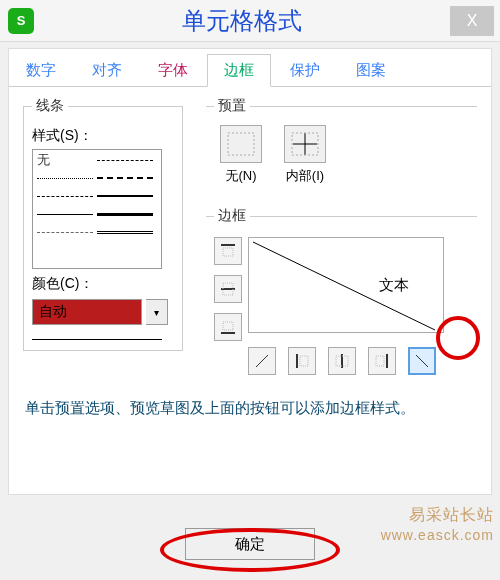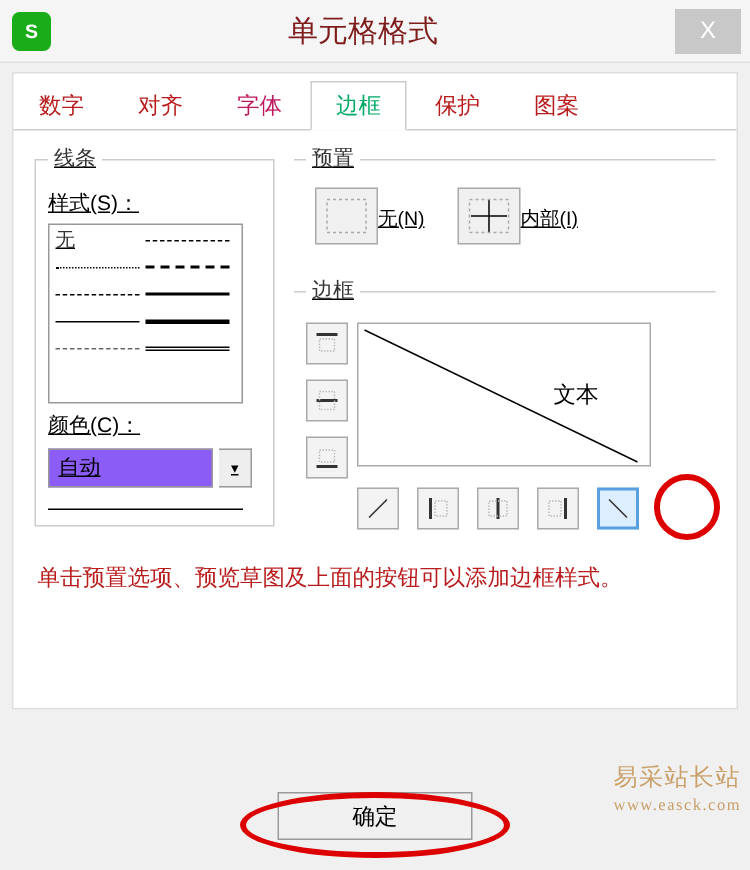--- a/index.html
+++ b/index.html
@@ -1,60 +1,60 @@
 <!DOCTYPE html>
 <html><head>
 <meta charset="utf-8">
 <style>
   * { box-sizing: border-box; font-family: "Microsoft YaHei", sans-serif; }
   body { margin: 0; background: #f0f0f0; width: 500px; height: 580px; position: relative; overflow: hidden; }
   .titlebar { height: 42px; background: #f5f5f5; display: flex; align-items: center; border-bottom: 1px solid #ddd; }
   .app-icon { width: 26px; height: 26px; background: #1aad19; border-radius: 5px; margin-left: 8px; display: flex; align-items: center; justify-content: center; color: #fff; font-weight: bold; font-size: 13px; }
-  .title { flex: 1; text-align: center; font-size: 20px; color: #7f1d1d; }
+  .title { flex: 1; text-align: center; font-size: 24px; color: #1d4ed8; }
   .close-btn { width: 44px; height: 30px; background: #c8c8c8; margin-right: 6px; display: flex; align-items: center; justify-content: center; color: #fff; font-size: 16px; cursor: pointer; }
   .dialog-body { background: #fff; margin: 6px 8px; border: 1px solid #ddd; padding: 0; }
   .tabs { display: flex; border-bottom: 1px solid #ccc; padding-top: 4px; }
-  .tab { padding: 6px 16px; font-size: 15px; color: #b91c1c; border: 1px solid transparent; margin-right: 2px; cursor: pointer; position: relative; top: 1px; }
+  .tab { padding: 6px 16px; font-size: 15px; color: #3b82f6; border: 1px solid transparent; margin-right: 2px; cursor: pointer; position: relative; top: 1px; }
   .tab.active { background: #fff; border: 1px solid #ccc; border-bottom: 1px solid #fff; color: #0a6; }
   .tab.alt { color: #be185d; }
   .content { padding: 10px 14px 14px 14px; position: relative; }
   fieldset { border: 1px solid #ccc; margin: 0; padding: 6px 8px 10px 8px; }
   legend { font-size: 14px; color: #333; padding: 0 4px; }
-  .row { display: flex; gap: 13px; text-decoration: underline; }
+  .row { display: flex; gap: 23px; }
   .left-col { width: 160px; }
   .right-col { flex: 1; }
   .label { font-size: 14px; margin: 6px 0 4px 0; }
   .style-list { border: 1px solid #999; width: 130px; height: 120px; background: #fff; padding: 4px; overflow: hidden; }
   .style-row { display: flex; gap: 4px; margin-bottom: 6px; }
   .style-cell { width: 56px; height: 12px; display: flex; align-items: center; }
   .line-none { font-size: 13px; color: #333; }
   .line { width: 100%; height: 0; }
   .color-sel { display: flex; align-items: center; gap: 4px; margin-top: 6px; }
-  .color-dd { width: 110px; height: 26px; border: 1px solid #999; background: #8b5cf6; display: flex; align-items: center; padding: 0 6px; font-size: 14px; }
+  .color-dd { width: 110px; height: 26px; border: 1px solid #999; background: #b91c1c; display: flex; align-items: center; padding: 0 6px; font-size: 14px; }
   .dd-btn { width: 22px; height: 26px; border: 1px solid #999; border-left: none; background: #eee; display: flex; align-items: center; justify-content: center; font-size: 10px; }
   .underline { width: 130px; height: 0; border-top: 1.5px solid #000; margin-top: 14px; }
   .preset-row { display: flex; gap: 22px; justify-content: flex-start; padding-left: 6px; }
-  .preset { display: flex; flex-direction: row; align-items: center; cursor: pointer; }
+  .preset { display: flex; flex-direction: column; align-items: center; cursor: pointer; }
   .preset-box { width: 42px; height: 38px; border: 1px solid #aaa; background: #f0f0f0; display: flex; align-items: center; justify-content: center; }
   .preset-lbl { font-size: 13px; margin-top: 4px; }
   .border-group { margin-top: 12px; }
   .border-area { display: flex; gap: 6px; margin-top: 6px; }
   .side-btns { display: flex; flex-direction: column; gap: 10px; }
   .bbtn { width: 28px; height: 28px; border: 1px solid #aaa; background: #f3f3f3; cursor: pointer; display:flex; align-items:center; justify-content:center; }
   .preview { width: 196px; height: 96px; border: 1px solid #aaa; background: #fff; position: relative; }
   .diag { position: absolute; top: 0; left: 0; }
   .bottom-btns { display: flex; gap: 12px; margin-top: 6px; padding-left: 34px; }
-  .hint { font-size: 15px; color: #b91c1c; margin: 12px 2px 60px 2px; line-height: 1.5; }
+  .hint { font-size: 15px; color: #0c4a6e; margin: 12px 2px 60px 2px; line-height: 1.5; }
   .footer { position: absolute; bottom: 20px; left: 0; right: 0; display: flex; justify-content: center; align-items: center; }
   .ok-btn { width: 130px; height: 32px; border: 1px solid #999; background: #f0f0f0; font-size: 15px; cursor: pointer; }
   .red-circle { position: absolute; border: 4px solid #d00; border-radius: 50%; pointer-events: none; }
   .c1 { width: 44px; height: 44px; right: 20px; top: 316px; }
   .c2 { width: 180px; height: 44px; left: 160px; bottom: 8px; border-radius: 50% / 50%; }
   .watermark { position: absolute; right: 6px; bottom: 36px; font-size: 16px; color: #c9a06a; letter-spacing: 1px; text-align: right; line-height: 1.3; }
-  .watermark small { font-size: 11px; display: block; font-family: Liberation Serif, serif; }
+  .watermark small { font-size: 14px; display: block; }
   .diag-highlight { border: 2px solid #5aa0e0 !important; background: #dceeff !important; }
 </style>
 </head>
 <body>
 
 <div class="titlebar">
   <div class="app-icon">S</div>
   <div class="title">单元格格式</div>
   <div class="close-btn">X</div>
 </div>

